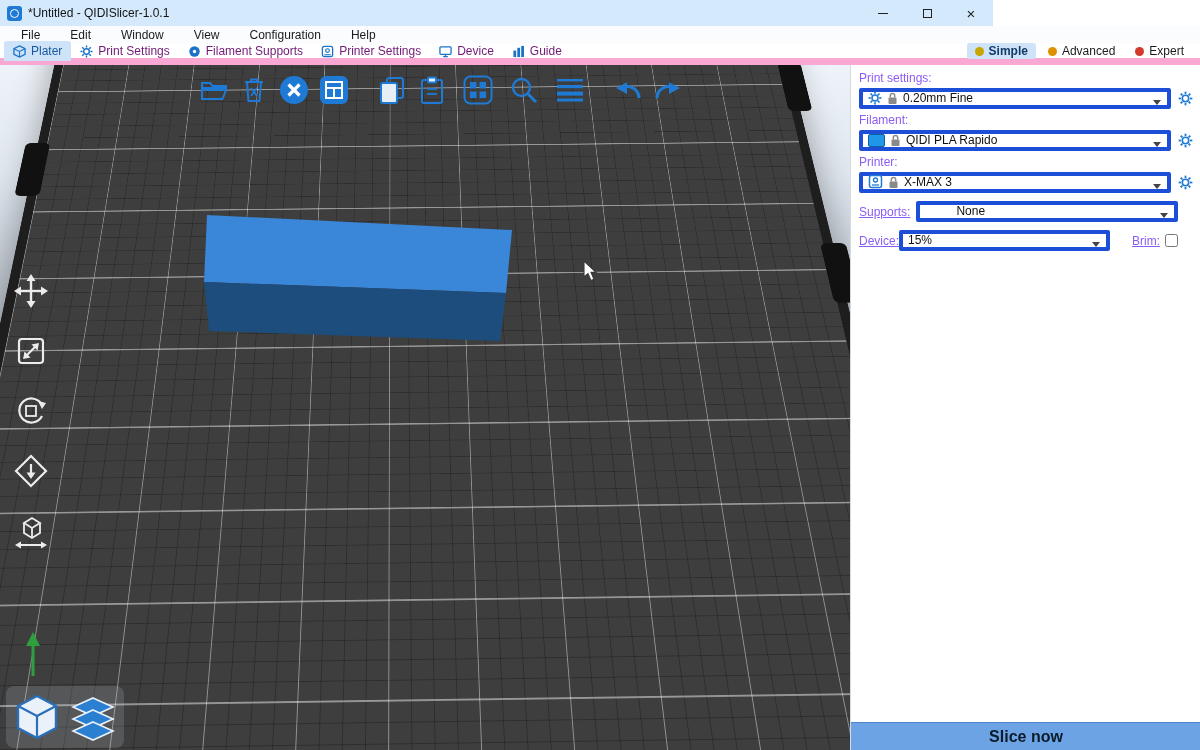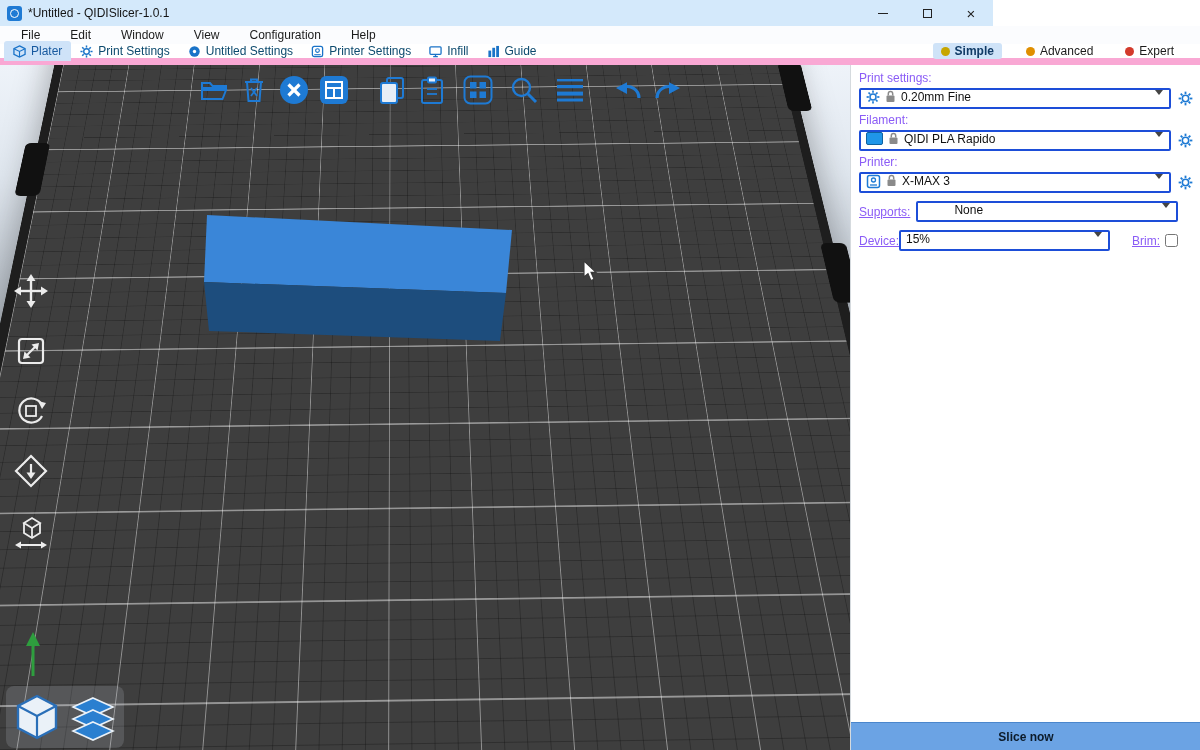--- a/index.html
+++ b/index.html
@@ -16,24 +16,24 @@
   .glyph-min { width:10px; height:1px; background:#222; }
   .glyph-max { width:9px; height:9px; border:1px solid #222; }
   .glyph-close { font-size:15px; color:#222; line-height:1; }
 
   
   .menubar { position:absolute; left:0; top:26px; width:1200px; height:18px; background:#fbfcfe; display:flex; align-items:center; gap:12px; padding-left:12px; }
   .menu-item { padding:0 9px; font-size:12px; color:#1b1b1b; height:18px; display:flex; align-items:center; }
 
   
   .tabbar { position:absolute; left:0; top:44px; width:1200px; height:21px; background:#fff; border-bottom:7px solid #f9a8d4; display:flex; align-items:center; padding-left:4px; }
-  .tab { display:flex; align-items:center; gap:5px; padding:0 9px; height:20px; font-size:12px; color:#0c4a6e; cursor:default; }
+  .tab { display:flex; align-items:center; gap:5px; padding:0 9px; height:20px; font-size:12px; color:#701a75; cursor:default; }
   .tab.active { background:#cfe3f8; color:#17599f; border-radius:3px 3px 0 0; }
   .tab svg { flex:none; }
-  .mode-group { margin-left:auto; display:flex; align-items:flex-end; gap:16px; padding-right:18px; }
+  .mode-group { margin-left:auto; display:flex; align-items:flex-end; gap:4px; padding-right:8px; }
   .mode { display:flex; align-items:center; gap:5px; padding:1px 8px; border-radius:3px; font-size:12px; }
   .mode.active { background:#cfe3f8; font-weight:bold; color:#113b66; }
   .dot { width:9px; height:9px; border-radius:50%; }
 
   
   .viewport { position:absolute; left:0; top:65px; width:850px; height:685px; overflow:hidden;
     background:linear-gradient(180deg,#eef3f9 0%,#e0e7ef 16%,#aeb6bf 45%,#7a8189 68%,#4f555b 100%); }
   .scene { position:absolute; inset:0; perspective:1050px; perspective-origin:50% 52%; }
   .bed { position:absolute; left:-105px; top:-590px; width:1080px; height:1350px; transform-origin:50% 100%;
     transform:rotateX(28deg) rotateZ(-0.8deg);
@@ -60,32 +60,32 @@
   .ltb { position:absolute; left:10px; top:205px; display:flex; flex-direction:column; gap:18px; z-index:5; }
   .ltb .tool { width:42px; height:42px; display:flex; align-items:center; justify-content:center; }
 
   
   .vtb { position:absolute; left:6px; bottom:2px; width:118px; height:62px; background:rgba(210,220,230,0.16); border-radius:8px; display:flex; align-items:center; gap:8px; padding:0 8px; z-index:5; }
 
   
   .sidebar { position:absolute; left:850px; top:65px; width:350px; height:685px; background:#fff; border-left:1px solid #d5dade; padding:4px 4px 0 8px; }
   .sb-label { font-size:12px; color:#8b5cf6; margin:2px 0 3px 0; }
   .combo-row { display:flex; align-items:center; gap:5px; margin-bottom:4px; padding-right:2px; }
-  .combo { flex:1; height:21px; border:2px solid #1d4ed8; border-radius:2px; background:#fff; display:flex; align-items:flex-start; padding:0 6px 0 5px; gap:5px; font-size:12px; color:#101010; cursor:default; }
+  .combo { flex:1; height:21px; border:4px solid #1d4ed8; border-radius:2px; background:#fff; display:flex; align-items:flex-end; padding:0 6px 0 5px; gap:5px; font-size:12px; color:#101010; cursor:default; }
   .combo .val { white-space:nowrap; overflow:hidden; }
   .chev { margin-left:auto; width:0; height:0; border-left:4px solid transparent; border-right:4px solid transparent; border-top:5px solid #444; }
   .gear-btn { width:18px; height:18px; display:flex; align-items:center; justify-content:center; cursor:default; }
   .swatch { width:17px; height:13px; border-radius:2px; border:1px solid #0e62a0; flex:none; }
   .inline-row { display:flex; align-items:center; margin-top:8px; padding-right:18px; }
   .inline-row .sb-label { margin:0;text-decoration:underline; }
   .supports-combo { flex:1; margin-left:6px;padding-left:36px; }
   .infill-combo { width:64px; margin-left:0;gap:12px; }
   .brim-label { margin-left:22px !important; }
   .brim-check { width:13px; height:13px; margin-left:5px; }
-  .slice-btn { position:absolute; left:0; bottom:0; width:350px; height:28px; background:#6ba3e4; border:none; border-top:1px solid #4a86cc; font-family:inherit; font-size:12px; font-weight:bold; color:#0c1b2a; cursor:default; }
+  .slice-btn { position:absolute; left:0; bottom:0; width:350px; height:28px; background:#6ba3e4; border:none; border-top:1px solid #4a86cc; font-family:inherit; font-size:16px; font-weight:bold; color:#0c1b2a; cursor:default; }
 
   svg { display:block; }
 </style>
 </head>
 <body>
 
 <div class="app">
 
   <div class="titlebar">
     <span class="app-icon"></span>
@@ -135,37 +135,37 @@
             <line x1="10" y1="4" x2="11.6" y2="2.4"></line>
           </g>
         </svg>
       <span>Print Settings</span>
     </span>
     <span class="tab">
       <svg width="13" height="13" viewBox="0 0 14 14">
           <circle cx="7" cy="7" r="5.6" fill="#1a73c8"></circle>
           <circle cx="7" cy="7" r="1.8" fill="#fff"></circle>
         </svg>
-      <span>Untitled Settings</span>
+      <span>Filament Supports</span>
     </span>
     <span class="tab">
       <svg width="13" height="13" viewBox="0 0 14 14">
           <rect x="1.5" y="1.5" width="11" height="11" rx="2" fill="none" stroke="#1a73c8" stroke-width="1.4"></rect>
           <circle cx="7" cy="6" r="2" fill="none" stroke="#1a73c8" stroke-width="1.2"></circle>
           <line x1="3.5" y1="10.5" x2="10.5" y2="10.5" stroke="#1a73c8" stroke-width="1.2"></line>
         </svg>
       <span>Printer Settings</span>
     </span>
     <span class="tab">
       <svg width="13" height="13" viewBox="0 0 14 14">
           <rect x="1" y="2" width="12" height="8" rx="1" fill="none" stroke="#1a73c8" stroke-width="1.4"></rect>
           <line x1="4.5" y1="12.5" x2="9.5" y2="12.5" stroke="#1a73c8" stroke-width="1.4"></line>
           <line x1="7" y1="10" x2="7" y2="12.5" stroke="#1a73c8" stroke-width="1.4"></line>
         </svg>
-      <span>Infill</span>
+      <span>Device</span>
     </span>
     <span class="tab">
       <svg width="13" height="13" viewBox="0 0 14 14">
           <rect x="1.5" y="6" width="3" height="7" fill="#1a73c8"></rect>
           <rect x="5.7" y="3" width="3" height="10" fill="#1a73c8"></rect>
           <rect x="9.9" y="1" width="3" height="12" fill="#1a73c8"></rect>
         </svg>
       <span>Guide</span>
     </span>
     <div class="mode-group">

